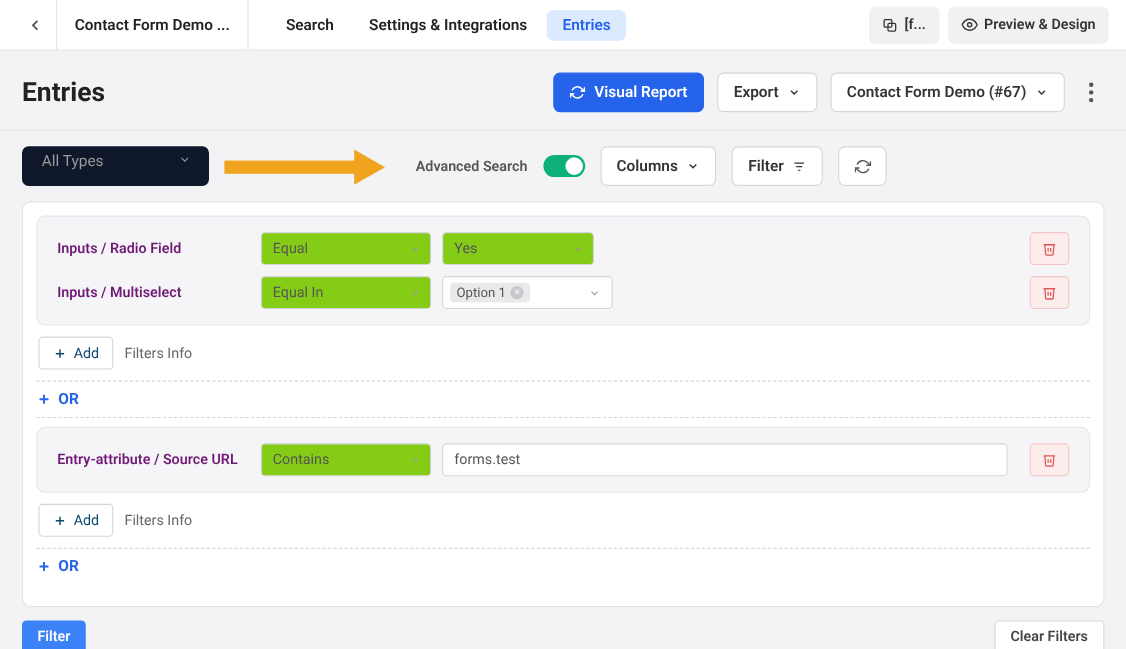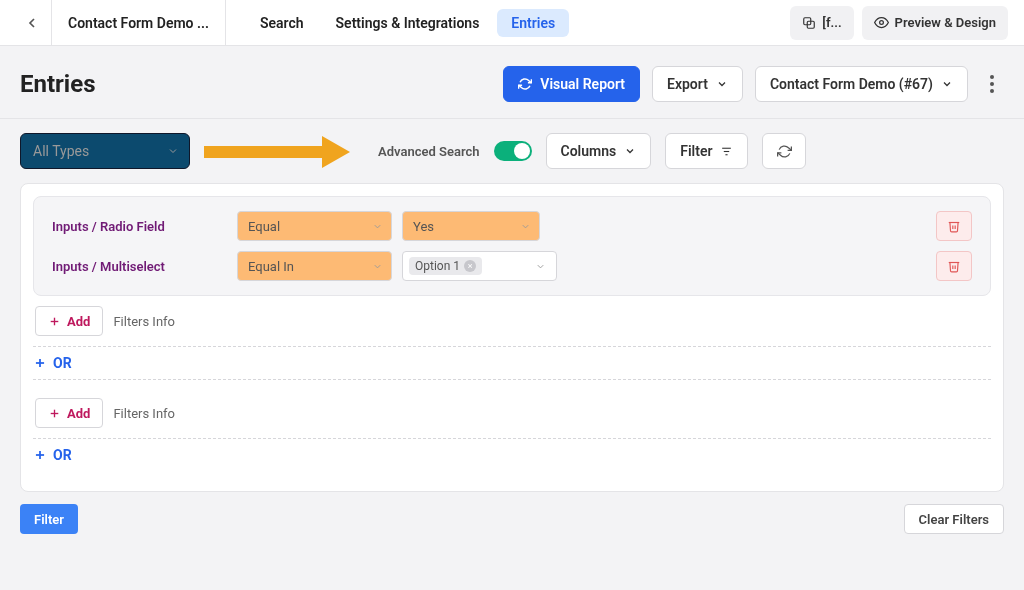--- a/index.html
+++ b/index.html
@@ -19,49 +19,49 @@
   
   .header-row { display:flex; align-items:center; padding:20px 20px 16px 20px; gap:12px; border-bottom:1px solid #e4e4e7; }
   .page-title { font-size:24px; font-weight:700; }
   .btn { height:36px; padding:0 14px; border-radius:6px; display:flex; align-items:center; gap:8px; font-size:14px; font-weight:600; cursor:pointer; border:1px solid #d6d6da; background:#fff; color:#333; }
   .btn-primary { background:#2563eb; border-color:#2563eb; color:#fff; }
   .kebab { width:24px; display:flex; flex-direction:column; align-items:center; gap:3px; cursor:pointer; }
   .kebab span{ width:4px;height:4px;background:#555;border-radius:50%; }
 
   
   .toolbar-row { display:flex; align-items:center; padding:14px 20px; gap:14px; position:relative; }
-  .select-box { height:36px; border:1px solid #0f172a; border-radius:6px; background:#0c4a6e; padding:0 28px 0 12px; display:flex; align-items:center; font-size:14px; color:#999; position:relative; min-width:170px; cursor:pointer; }
+  .select-box { height:36px; border:6px solid #0f172a; border-radius:6px; background:#0f172a; padding:0 28px 0 12px; display:flex; align-items:flex-start; font-size:14px; color:#999; position:relative; min-width:170px; cursor:pointer; }
   .chev { position:absolute; right:10px; color:#999; }
   .arrow-annot { width:160px; height:30px; position:relative; }
   .arrow-bar { position:absolute; left:0; top:10px; height:12px; width:120px; background:#f0a41e; }
   .arrow-head { position:absolute; left:118px; top:0; width:0;height:0; border-top:16px solid transparent; border-bottom:16px solid transparent; border-left:28px solid #f0a41e; }
   .adv-label { font-size:13px; font-weight:600; color:#555; }
   .toggle { width:38px; height:20px; background:#0bb07b; border-radius:20px; position:relative; cursor:pointer; }
   .toggle .knob{ position:absolute; right:2px; top:2px; width:16px; height:16px; background:#fff; border-radius:50%; }
   .search-box { flex:0 0 180px; height:36px; border:1px solid #d6d6da; border-radius:6px; background:#fff; display:flex; align-items:center; padding:0 10px; gap:8px; color:#aaa; }
   .search-box input { border:none; outline:none; font-size:14px; flex:1; background:transparent; color:#333; }
   .icon-btn { width:44px; height:36px; border:1px solid #d6d6da; border-radius:6px; background:#fff; display:flex; align-items:center; justify-content:center; cursor:pointer; color:#555; }
 
   
   .adv-panel { margin:0 20px; background:#fff; border:1px solid #e4e4e7; border-radius:8px; padding:12px; }
   .filter-group { background:#f5f5f7; border:1px solid #e6e6ea; border-radius:8px; padding:14px 18px; display:flex; flex-direction:column; gap:10px; }
   .filter-row { display:flex; align-items:center; gap:10px; }
   .filter-label { width:175px; font-size:13px; font-weight:600; color:#701a75; }
-  .mini-select { height:30px; border:1px solid #d6d6da; border-radius:4px; background:#fdba74; padding:0 26px 0 10px; display:flex; align-items:center; font-size:13px; color:#555; position:relative; width:155px; cursor:pointer;text-align:right; }
+  .mini-select { height:30px; border:1px solid #d6d6da; border-radius:4px; background:#84cc16; padding:0 26px 0 10px; display:flex; align-items:center; font-size:13px; color:#555; position:relative; width:155px; cursor:pointer;text-align:right; }
   .mini-select.wide { width:138px; }
   .mini-select .chev { right:8px; font-size:12px; }
   .tag-box { height:30px; border:1px solid #d6d6da; border-radius:4px; background:#fff; padding:0 26px 0 6px; display:flex; align-items:center; font-size:12px; color:#555; position:relative; width:155px; cursor:pointer; }
   .tag { background:#e9e9ec; border-radius:4px; padding:2px 6px; display:flex; align-items:center; gap:4px; font-size:12px; }
   .tag .x { width:12px;height:12px;border-radius:50%;background:#c7c7cc;display:flex;align-items:center;justify-content:center;font-size:9px;color:#fff;cursor:pointer;}
   .text-input { height:30px; border:1px solid #d6d6da; border-radius:4px; background:#fff; padding:0 10px; font-size:13px; color:#555; flex:1; display:flex; align-items:center; }
   .row-spacer { flex:1; }
   .del-btn { width:36px; height:30px; border:1px solid #f3c6c6; background:#fdecec; border-radius:4px; display:flex; align-items:center; justify-content:center; cursor:pointer; }
   .del-btn svg { stroke:#e05555; }
   .add-row { display:flex; align-items:center; gap:10px; padding:10px 2px 2px 2px; }
-  .add-btn { height:30px; border:1px solid #d6d6da; border-radius:4px; background:#fff; padding:0 12px; display:flex; align-items:center; gap:6px; font-size:13px; font-weight:700; color:#be185d; cursor:pointer;}
+  .add-btn { height:30px; border:1px solid #d6d6da; border-radius:4px; background:#fff; padding:0 12px; display:flex; align-items:center; gap:6px; font-size:13px; font-weight:400; color:#0c4a6e; cursor:pointer;}
   .info-link { font-size:13px; color:#666; cursor:pointer; }
   .or-sep { display:flex; align-items:center; gap:6px; padding:8px 0; font-size:14px; font-weight:700; color:#2563eb; border-top:1px dashed #d6d6da; border-bottom:1px dashed #d6d6da; margin:8px 0; cursor:pointer;}
   .or-sep.last{ border-bottom:none; }
   .footer-row { margin:12px 20px 0 20px; display:flex; justify-content:space-between; }
   .filter-btn { height:30px; padding:0 14px; background:#3b82f6; color:#fff; border-radius:4px; font-size:13px; font-weight:600; display:flex; align-items:center; cursor:pointer;}
   .clear-btn { height:30px; padding:0 14px; background:#fff; border:1px solid #d6d6da; color:#444; border-radius:4px; font-size:13px; font-weight:600; display:flex; align-items:center; cursor:pointer;}
   svg { display:block; }
 </style>
 </head>
 <body>
@@ -238,20 +238,41 @@
   </div>
 
   <div class="or-sep">
     <svg width="14" height="14" viewBox="0 0 24 24" fill="none" stroke="currentColor" stroke-width="3">
         <line x1="12" y1="5" x2="12" y2="19"></line>
         <line x1="5" y1="12" x2="19" y2="12"></line>
       </svg>
     <span>OR</span>
   </div>
 
+  <div class="filter-group">
+    <div class="filter-row">
+      <div class="filter-label">Entry-attribute / Source URL</div>
+      <div class="mini-select">
+        <span>Contains</span>
+        <span class="chev">
+            <svg width="11" height="11" viewBox="0 0 24 24" fill="none" stroke="currentColor" stroke-width="2">
+              <polyline points="6 9 12 15 18 9"></polyline>
+            </svg>
+          </span>
+      </div>
+      <div class="text-input">forms.test</div>
+      <div class="del-btn" style="margin-left:10px">
+        <svg width="14" height="14" viewBox="0 0 24 24" fill="none" stroke="currentColor" stroke-width="2">
+            <polyline points="3 6 5 6 21 6"></polyline>
+            <path d="M19 6l-1 14a2 2 0 0 1-2 2H8a2 2 0 0 1-2-2L5 6"></path>
+            <path d="M10 11v6M14 11v6"></path>
+          </svg>
+      </div>
+    </div>
+  </div>
   <div class="add-row">
     <div class="add-btn">
       <svg width="13" height="13" viewBox="0 0 24 24" fill="none" stroke="currentColor" stroke-width="2.5">
           <line x1="12" y1="5" x2="12" y2="19"></line>
           <line x1="5" y1="12" x2="19" y2="12"></line>
         </svg>
       <span>Add</span>
     </div>
     <div class="info-link">Filters Info</div>
   </div>

